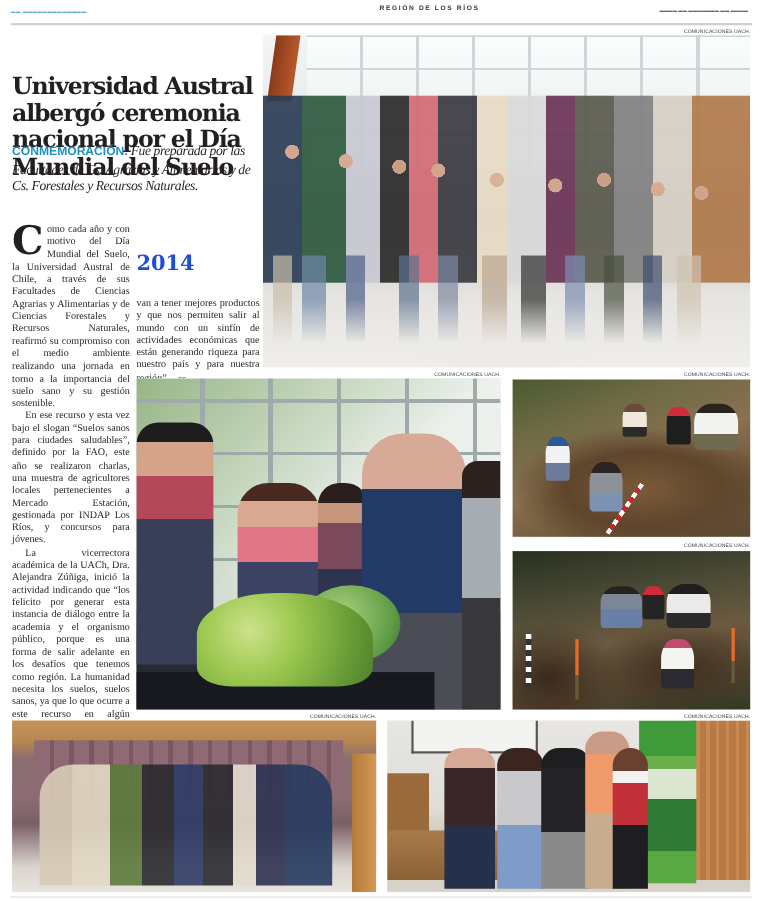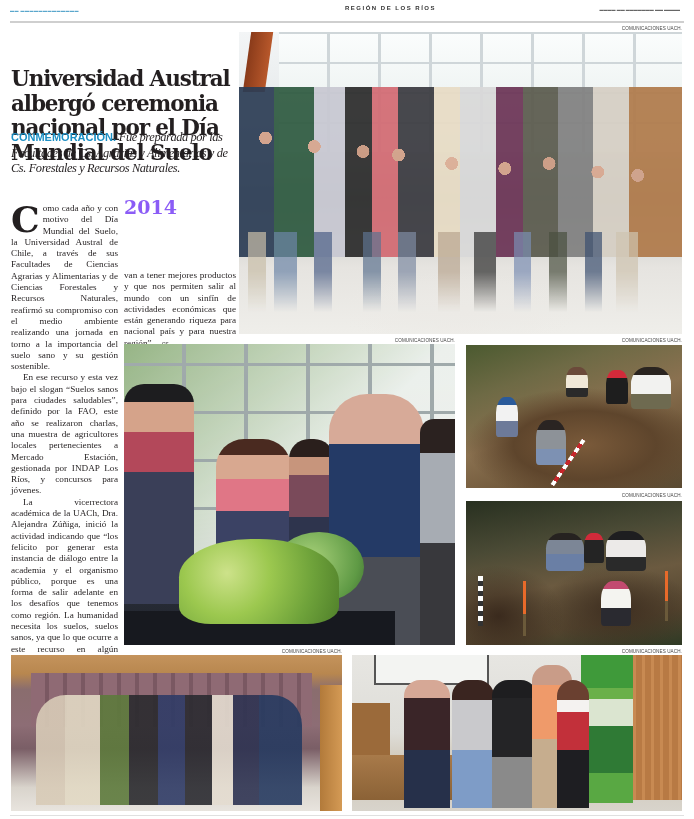--- a/index.html
+++ b/index.html
@@ -17,21 +17,21 @@
     .deck { position: absolute; left: 11px; top: 130px; width: 225px; font-family: "Liberation Serif", serif; font-style: italic; font-size: 12.4px; line-height: 15.5px; letter-spacing: -0.4px; color: #231f20; }
     .deck .kicker { font-family: "Liberation Sans", sans-serif; font-style: normal; font-weight: bold; color: #1c8fc4; font-size: 11px; letter-spacing: 0; }
 
     .col { position: absolute; font-family: "Liberation Serif", serif; font-size: 9.2px; line-height: 11.3px; color: #231f20; text-align: justify; }
     .col p { margin: 0; }
     .col p + p { text-indent: 12px; }
     .col1 { left: 11px; top: 203px; width: 107px; height: 450px; }
     .dropcap { float: left; font-family: "DejaVu Serif", serif; font-weight: bold; font-size: 36px; line-height: 30px; margin: 1px 3px 0 0; color: #231f20; }
 
     .factbox { position: absolute; left: 124px; top: 197px; width: 112px; }
-    .factbox .year { font-family: "DejaVu Serif", serif; font-weight: bold; font-size: 19px; color: #8b5cf6; line-height: 20px; }
+    .factbox .year { font-family: "DejaVu Serif", serif; font-weight: bold; font-size: 19px; color: #1d4ed8; line-height: 20px; margin-top: 32px; }
     .factbox .fact { font-family: "Liberation Sans", sans-serif; font-size: 8.6px; line-height: 10.4px; color: #333; margin-top: 2px; }
     .factbox .fact b { font-size: 10px; color: #231f20; }
 
     .col2 { left: 124px; top: 270px; width: 112px; }
     .endmark { font-family: "Liberation Sans", sans-serif; font-size: 7px; color: #555; margin-left: 8px; }
 
     .credit { position: absolute; font-family: "Liberation Sans", sans-serif; font-size: 4.6px; color: #444; letter-spacing: 0.1px; text-align: right; }
 
     .photo { position: absolute; overflow: hidden; }
 
@@ -139,21 +139,21 @@
   <p>En ese recurso y esta vez bajo el slogan “Suelos sanos para ciudades saludables”, definido por la FAO, este año se realizaron charlas, una muestra de agricultores locales pertenecientes a Mercado Estación, gestionada por INDAP Los Ríos, y concursos para jóvenes.</p>
   <p>La vicerrectora académica de la UACh, Dra. Alejandra Zúñiga, inició la actividad indicando que “los felicito por generar esta instancia de diálogo entre la academia y el organismo público, porque es una forma de salir adelante en los desafíos que tenemos como región. La humanidad necesita los suelos, suelos sanos, ya que lo que ocurre a este recurso en algún momento repercutirá en la vida de las personas”.</p>
   <p>Por su parte, Carlos Burgos, director regional del SAG, señaló que “todas nuestras producciones se basan en el suelo, y su base está en el trabajo que realizan los investigadores para mejorar las condiciones del suelo, que finalmente nos lle-</p>
 </div>
 
 <div class="factbox">
   <div class="year">2014</div>
 </div>
 
 <div class="col col2">
-  <p><span>van a tener mejores productos y que nos permiten salir al mundo con un sinfín de actividades económicas que están generando riqueza para nacional país y para nuestra región”.</span><span class="endmark">cs</span></p>
+  <p><span>van a tener mejores productos y que nos permiten salir al mundo con un sinfín de actividades económicas que están generando riqueza para nuestro país y para nuestra región”.</span><span class="endmark">cs</span></p>
 </div>
 
 <div class="credit" style="left:560px; top:26px; width:122px;">COMUNICACIONES UACH.</div>
 <div class="photo p-main">
   <div class="window"></div>
   <div class="beam"></div>
   <div class="crowd"></div>
   <div class="legs"></div>
 </div>
 

